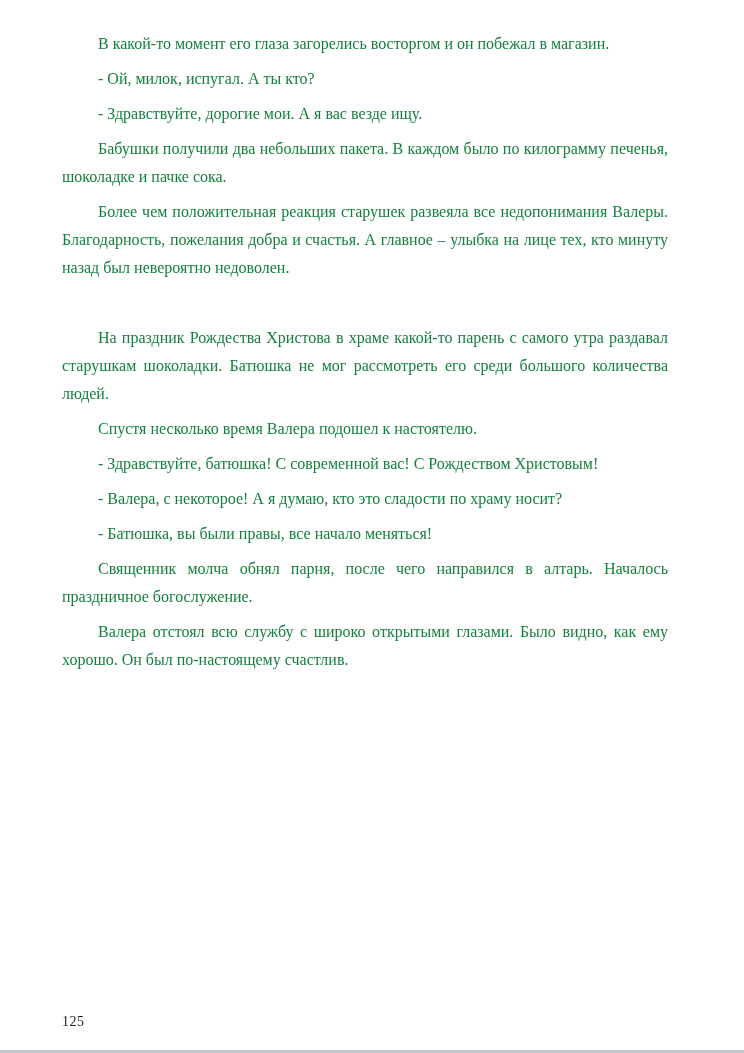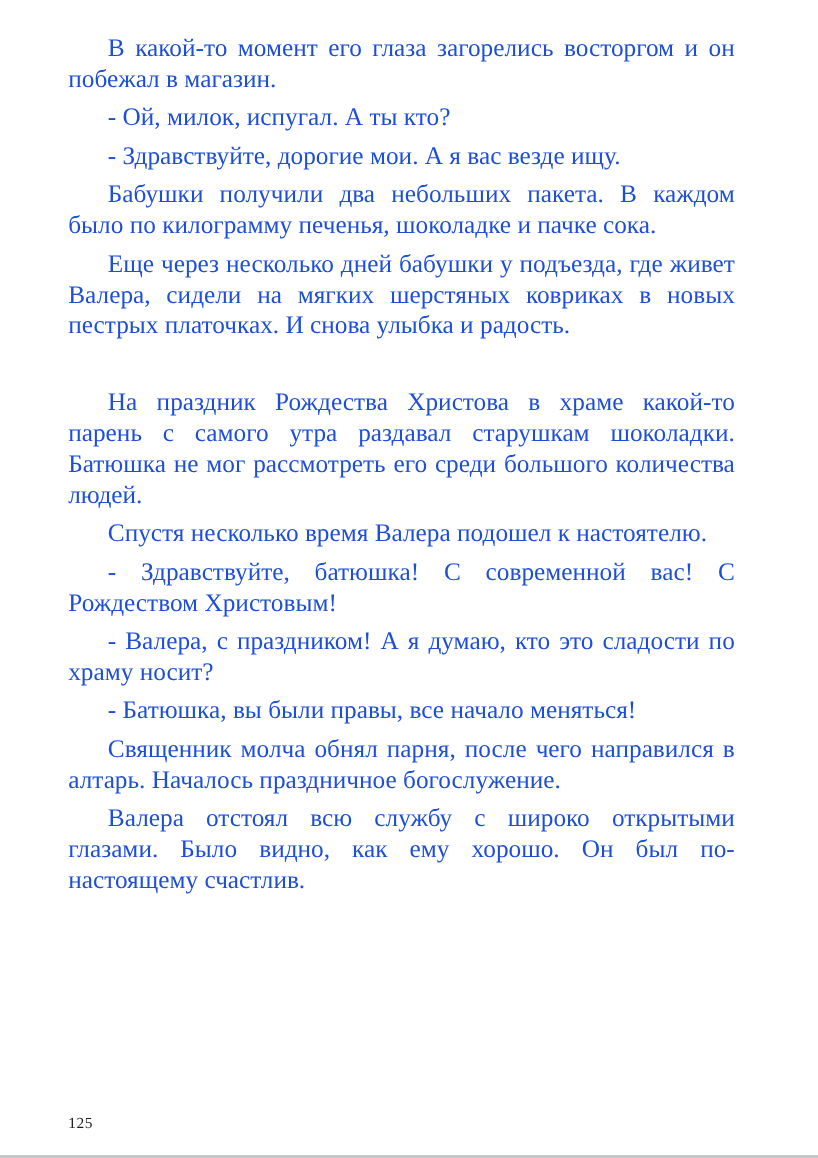--- a/index.html
+++ b/index.html
@@ -17,22 +17,22 @@
   .page {
     position: absolute;
     inset: 0;
     background: #ffffff;
   }
   .text-block {
     position: absolute;
     top: 30px;
     left: 62px;
     width: 606px;
-    color: #1d4ed8;
-    font-size: 23px;
+    color: #15803d;
+    font-size: 16px;
     line-height: 28px;
     text-align: justify;
   }
   .text-block p {
     margin: 7px 0 0 0;
     text-indent: 36px;
     padding: 0;
   }
   .text-block p:first-child {
     margin-top: 0;
@@ -61,25 +61,25 @@
 </style>
 </head>
 <body>
 
 <div class="page">
   <div class="text-block" id="text-block">
       <p>В какой-то момент его глаза загорелись восторгом и он побежал в магазин.</p>
       <p>- Ой, милок, испугал. А ты кто?</p>
       <p>- Здравствуйте, дорогие мои. А я вас везде ищу.</p>
       <p>Бабушки получили два небольших пакета. В каждом было по килограмму печенья, шоколадке и пачке сока.</p>
-      <p>Еще через несколько дней бабушки у подъезда, где живет Валера, сидели на мягких шерстяных ковриках в новых пестрых платочках. И снова улыбка и радость.</p>
+      <p>Более чем положительная реакция старушек развеяла все недопонимания Валеры. Благодарность, пожелания добра и счастья. А главное – улыбка на лице тех, кто минуту назад был невероятно недоволен.</p>
       <p class="scene-break"></p>
       <p>На праздник Рождества Христова в храме какой-то парень с самого утра раздавал старушкам шоколадки. Батюшка не мог рассмотреть его среди большого количества людей.</p>
       <p>Спустя несколько время Валера подошел к настоятелю.</p>
       <p>- Здравствуйте, батюшка! С современной вас! С Рождеством Христовым!</p>
-      <p>- Валера, с праздником! А я думаю, кто это сладости по храму носит?</p>
+      <p>- Валера, с некоторое! А я думаю, кто это сладости по храму носит?</p>
       <p>- Батюшка, вы были правы, все начало меняться!</p>
       <p>Священник молча обнял парня, после чего направился в алтарь. Началось праздничное богослужение.</p>
       <p>Валера отстоял всю службу с широко открытыми глазами. Было видно, как ему хорошо. Он был по-настоящему счастлив.</p>
     </div>
   <div class="page-number">125</div>
   <div class="bottom-edge"></div>
 </div>
 
 </body></html>

